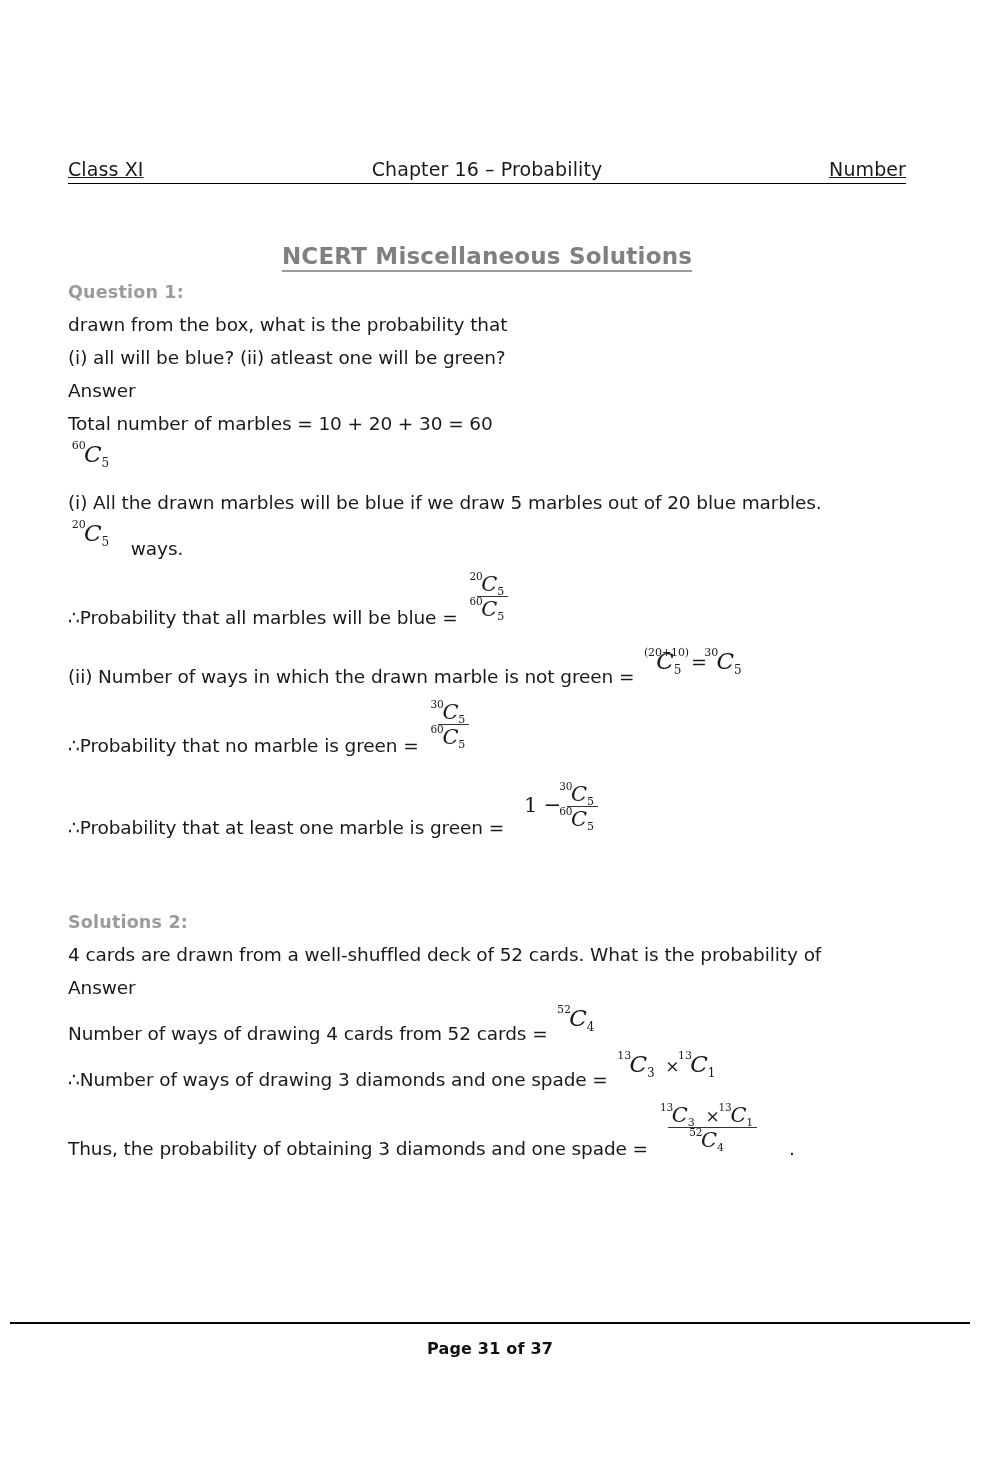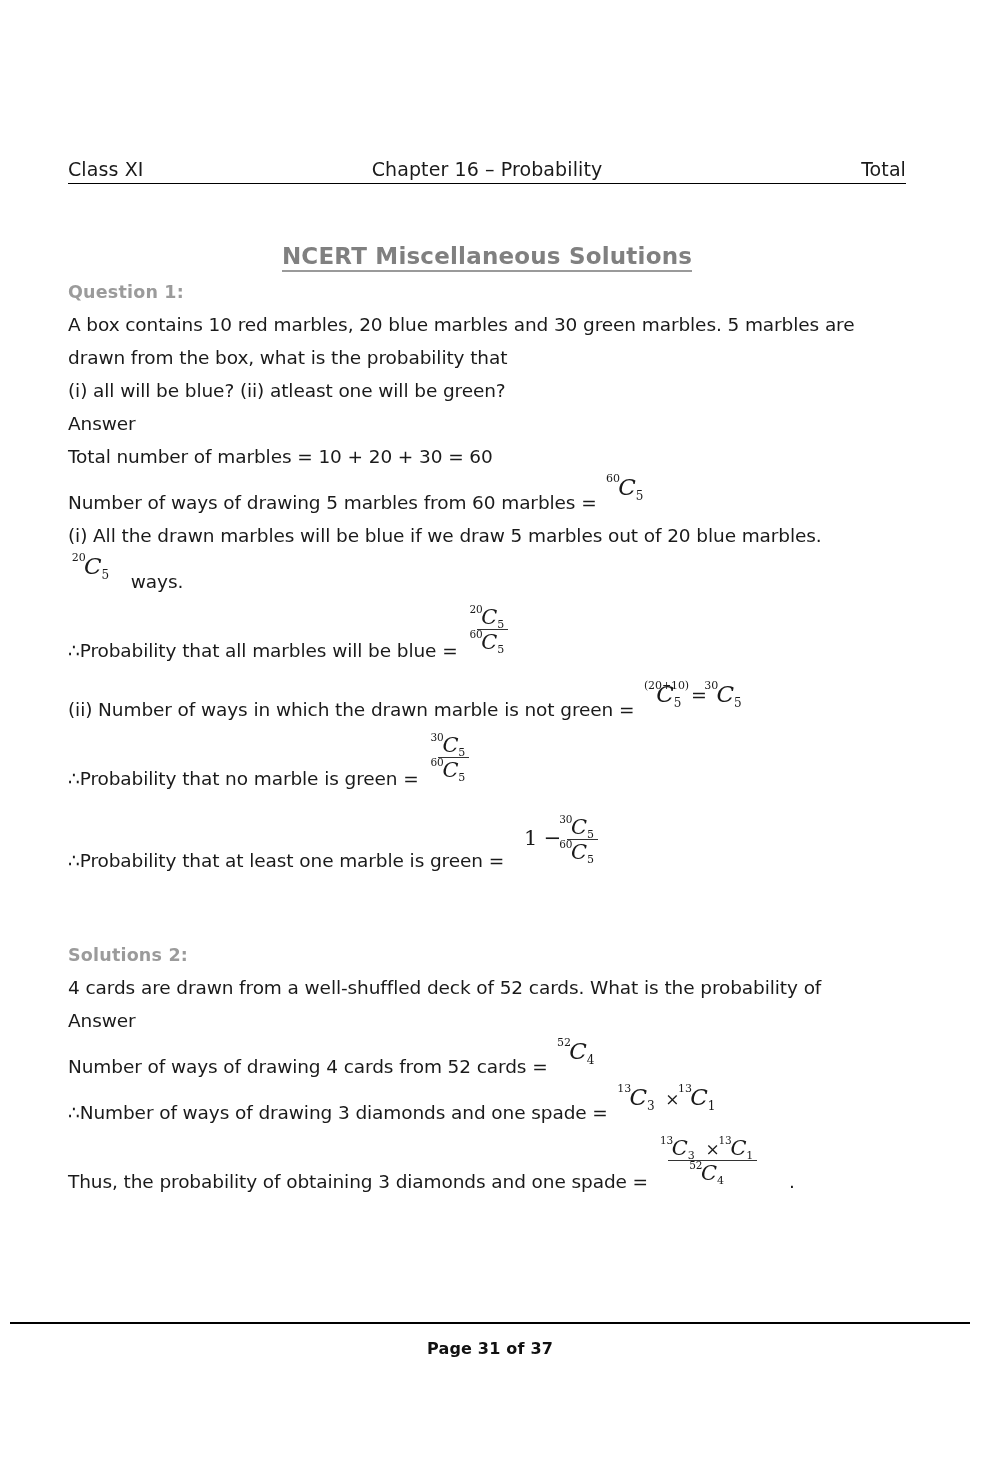--- a/index.html
+++ b/index.html
@@ -32,20 +32,21 @@
     top: 158px;
     width: 838px;
     display: flex;
     align-items: baseline;
     justify-content: space-between;
     border-bottom: 1.6px solid #000;
     padding-bottom: 3px;
     font-size: 19px;
     line-height: 22px;
     letter-spacing: 0.1px;
+    text-decoration: underline;
   }
   .doc-header .hdr-left { text-align: left; flex: 0 0 auto; }
   .doc-header .hdr-center {
     position: absolute;
     left: 0; right: 0;
     text-align: center;
     pointer-events: none;
   }
   .doc-header .hdr-right { text-align: right; flex: 0 0 auto; margin-left: auto; }
 
@@ -198,40 +199,38 @@
   }
 </style>
 </head>
 <body>
 
 <div class="page">
 
   <div class="doc-header">
     <div class="hdr-left">Class XI</div>
     <div class="hdr-center">Chapter 16 – Probability</div>
-    <div class="hdr-right">Total</div>
+    <div class="hdr-right">Number</div>
   </div>
 
   <div class="doc-title">
     <span>NCERT Miscellaneous Solutions</span>
   </div>
 
   <div class="content">
 
     <div class="qlabel">Question 1:</div>
 
-    <div class="line">A box contains 10 red marbles, 20 blue marbles and 30 green marbles. 5 marbles are</div>
     <div class="line">drawn from the box, what is the probability that</div>
     <div class="line">(i) all will be blue? (ii) atleast one will be green?</div>
     <div class="line">Answer</div>
 
     <div class="line">Total number of marbles = 10 + 20 + 30 = 60</div>
 
     <div class="line has-math">
-      <span>Number of ways of drawing 5 marbles from 60 marbles =</span>
       <span class="mC-wrap">
         <span class="mC"><span class="pre">60</span><span>C</span><span class="sub">5</span></span>
       </span>
     </div>
 
     <div class="line">(i) All the drawn marbles will be blue if we draw 5 marbles out of 20 blue marbles.</div>
 
     <div class="line has-math">
       <span class="mC-wrap">
         <span class="mC"><span class="pre">20</span><span>C</span><span class="sub">5</span></span>

